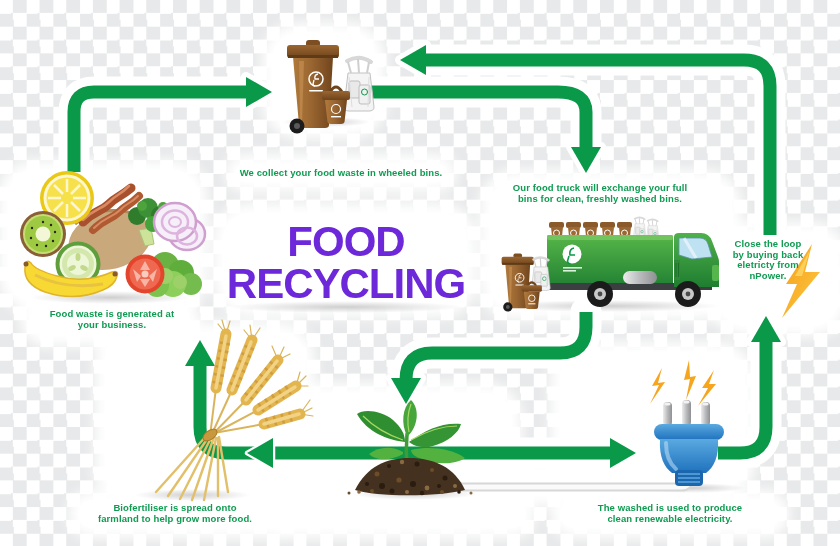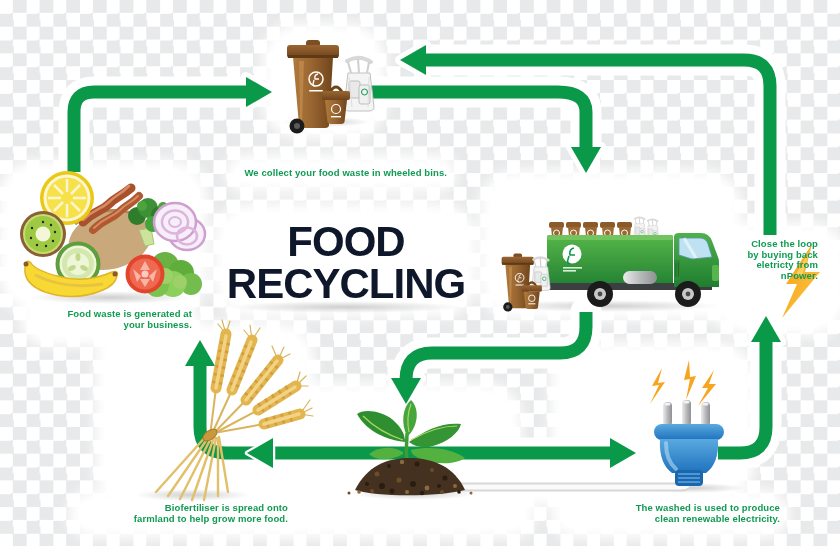--- a/index.html
+++ b/index.html
@@ -7,22 +7,22 @@
   body{font-family:"Liberation Sans",sans-serif;background:#fff}
   .stage{position:absolute;left:0;top:0;width:840px;height:546px}
   .checker{position:absolute;inset:0;
     background:repeating-conic-gradient(#e8e9ea 0% 25%, #ffffff 0% 50%);
     background-size:26.7px 26.7px}
   .blob{position:absolute;background:#fff;border-radius:26px;box-shadow:0 0 14px 10px #fff}
   .eshadow{position:absolute;border-radius:50%;
     background:radial-gradient(closest-side, rgba(105,105,105,.32), rgba(105,105,105,0))}
   svg.layer{position:absolute;left:0;top:0}
   .caption{position:absolute;color:#0f9b51;font-weight:bold;font-size:9.5px;line-height:10.6px;
-    text-align:right;white-space:pre-line;letter-spacing:.1px}
-  .title{position:absolute;left:216px;top:221px;width:260px;color:#0f172a;font-weight:bold;
+    text-align:center;white-space:pre-line;letter-spacing:.1px}
+  .title{position:absolute;left:216px;top:221px;width:260px;color:#6d28d9;font-weight:bold;
     font-size:42px;line-height:42px;letter-spacing:-1px;text-align:center;white-space:pre-line}
 </style>
 </head>
 <body>
 
 <div class="stage">
 
   <div class="checker"></div>
 
   <div class="blob" style="left:8px;top:170px;width:190px;height:132px"></div>
@@ -410,23 +410,25 @@
     <g transform="translate(780,244)">
       <polygon points="32,0 6,40 17,40 2,74 40,28 25,28" fill="url(#boltG)"></polygon>
       <polygon points="30,6 15,32 22,32" fill="#fdd96a" opacity=".75"></polygon>
     </g>
   </svg>
 
   <div class="title">FOOD
 RECYCLING</div>
 
   <div class="caption" style="left:235px;top:168px;width:212px">We collect your food waste in wheeled bins.</div>
+  <div class="caption" style="left:490px;top:183px;width:220px">Our food truck will exchange your full
+bins for clean, freshly washed bins.</div>
   <div class="caption" style="left:718px;top:239px;width:100px">Close the loop
 by buying back
 eletricty from
 nPower.</div>
   <div class="caption" style="left:32px;top:309px;width:160px">Food waste is generated at
 your business.</div>
-  <div class="caption" style="left:78px;top:503px;width:210px">Biofertiliser is spread onto
+  <div class="caption" style="left:70px;top:503px;width:210px">Biofertiliser is spread onto
 farmland to help grow more food.</div>
   <div class="caption" style="left:560px;top:503px;width:220px">The washed is used to produce
 clean renewable electricity.</div>
 </div>
 
 </body></html>

